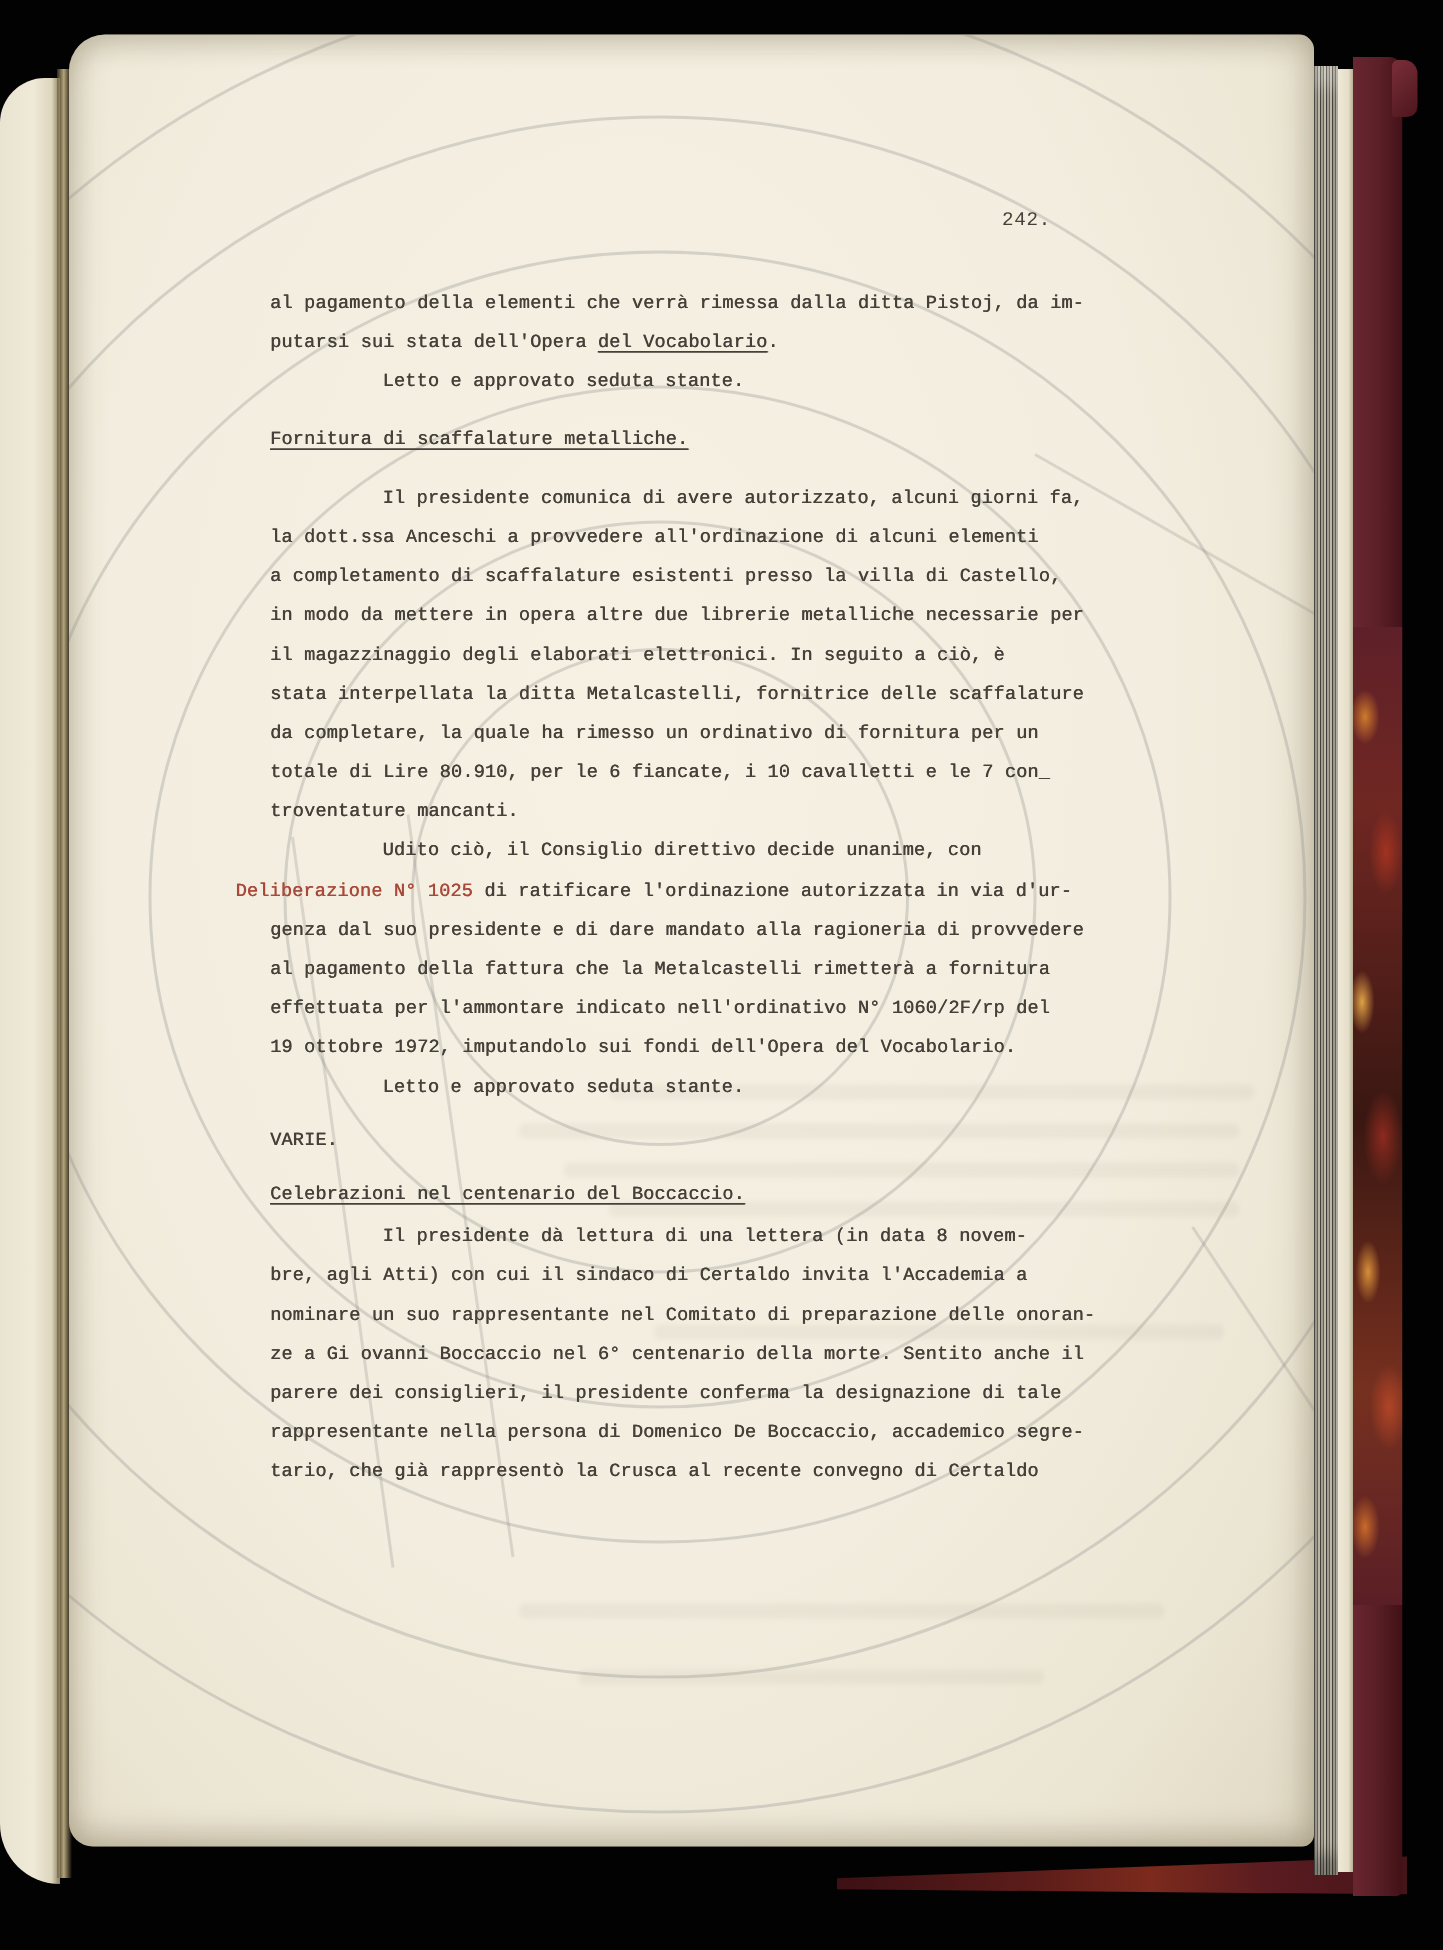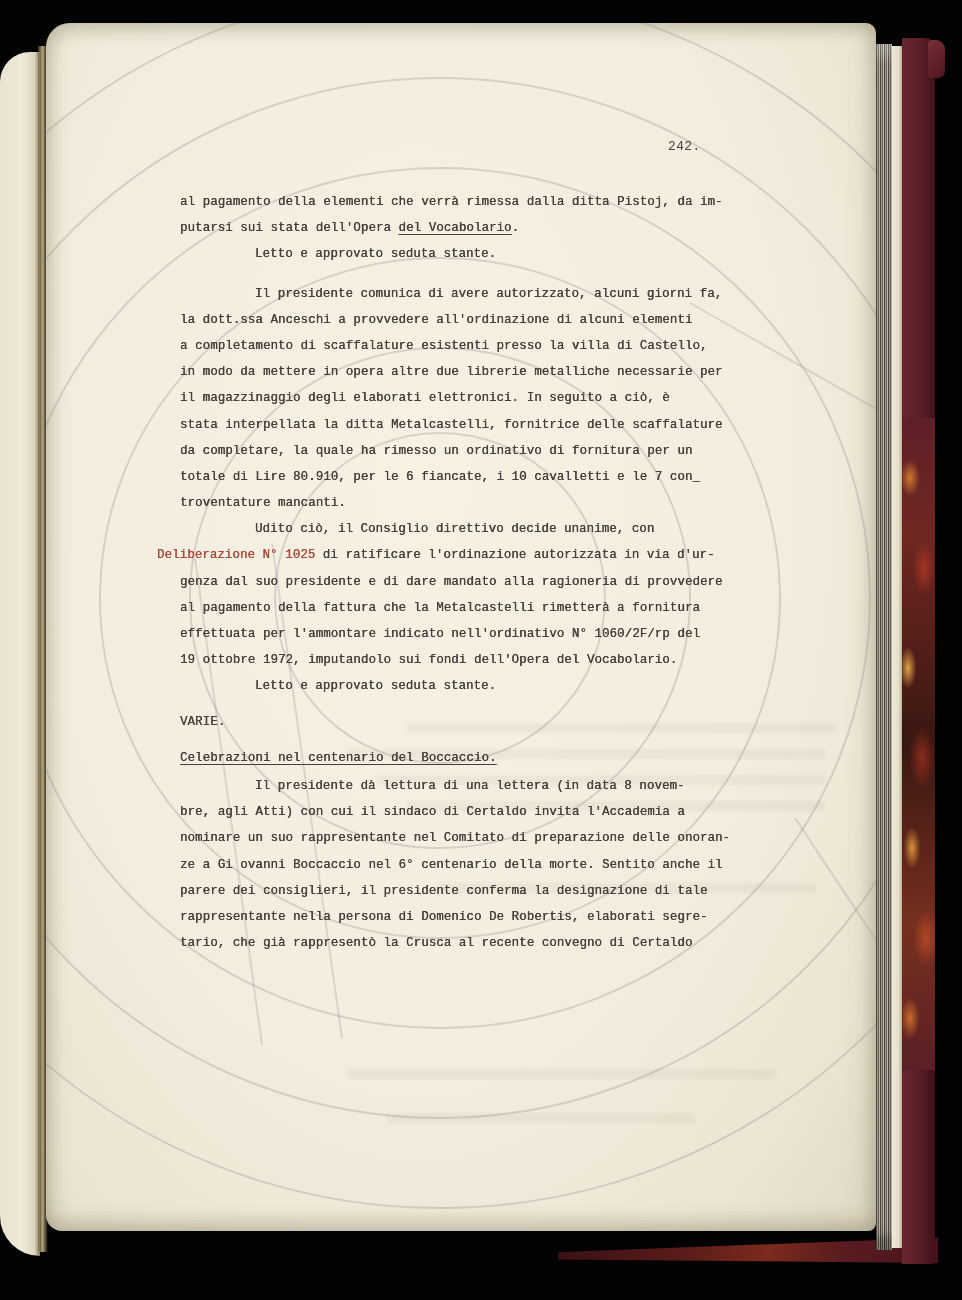--- a/index.html
+++ b/index.html
@@ -99,20 +99,21 @@
     <div class="ghost" style="left:300px;top:1046px;width:430px;"></div>
     <div class="ghost" style="left:340px;top:1090px;width:310px;"></div>
 
     <div class="pageno">242.</div>
 
     <div class="text-layer">
       <div class="ln">al pagamento della elementi che verrà rimessa dalla ditta Pistoj, da im-</div>
       <div class="ln"><span>putarsi sui stata dell'Opera </span><span class="u">del Vocabolario</span><span>.</span></div>
       <div class="ln ind">Letto e approvato seduta stante.</div>
 
+      <div class="ln m12"><span class="u">Fornitura di scaffalature metalliche.</span></div>
 
       <div class="ln ind m3">Il presidente comunica di avere autorizzato, alcuni giorni fa,</div>
       <div class="ln">la dott.ssa Anceschi a provvedere all'ordinazione di alcuni elementi</div>
       <div class="ln">a completamento di scaffalature esistenti presso la villa di Castello,</div>
       <div class="ln">in modo da mettere in opera altre due librerie metalliche necessarie per</div>
       <div class="ln">il magazzinaggio degli elaborati elettronici. In seguito a ciò, è</div>
       <div class="ln">stata interpellata la ditta Metalcastelli, fornitrice delle scaffalature</div>
       <div class="ln">da completare, la quale ha rimesso un ordinativo di fornitura per un</div>
       <div class="ln">totale di Lire 80.910, per le 6 fiancate, i 10 cavalletti e le 7 con_</div>
       <div class="ln">troventature mancanti.</div>
@@ -127,21 +128,21 @@
 
       <div class="ln m9">VARIE.</div>
 
       <div class="ln m10"><span class="u">Celebrazioni nel centenario del Boccaccio.</span></div>
 
       <div class="ln ind m2">Il presidente dà lettura di una lettera (in data 8 novem-</div>
       <div class="ln">bre, agli Atti) con cui il sindaco di Certaldo invita l'Accademia a</div>
       <div class="ln">nominare un suo rappresentante nel Comitato di preparazione delle onoran-</div>
       <div class="ln">ze a Gi ovanni Boccaccio nel 6° centenario della morte. Sentito anche il</div>
       <div class="ln">parere dei consiglieri, il presidente conferma la designazione di tale</div>
-      <div class="ln">rappresentante nella persona di Domenico De Robertis, elaborati segre-</div>
+      <div class="ln">rappresentante nella persona di Domenico De Boccaccio, accademico segre-</div>
       <div class="ln">tario, che già rappresentò la Crusca al recente convegno di Certaldo</div>
     </div>
   </div>
 
   <div class="edge-speckle"></div>
   <div class="edge-cream"></div>
   <div class="cover">
     <div class="cover-top"></div>
     <div class="cover-marble"></div>
     <div class="cover-bottom"></div>

